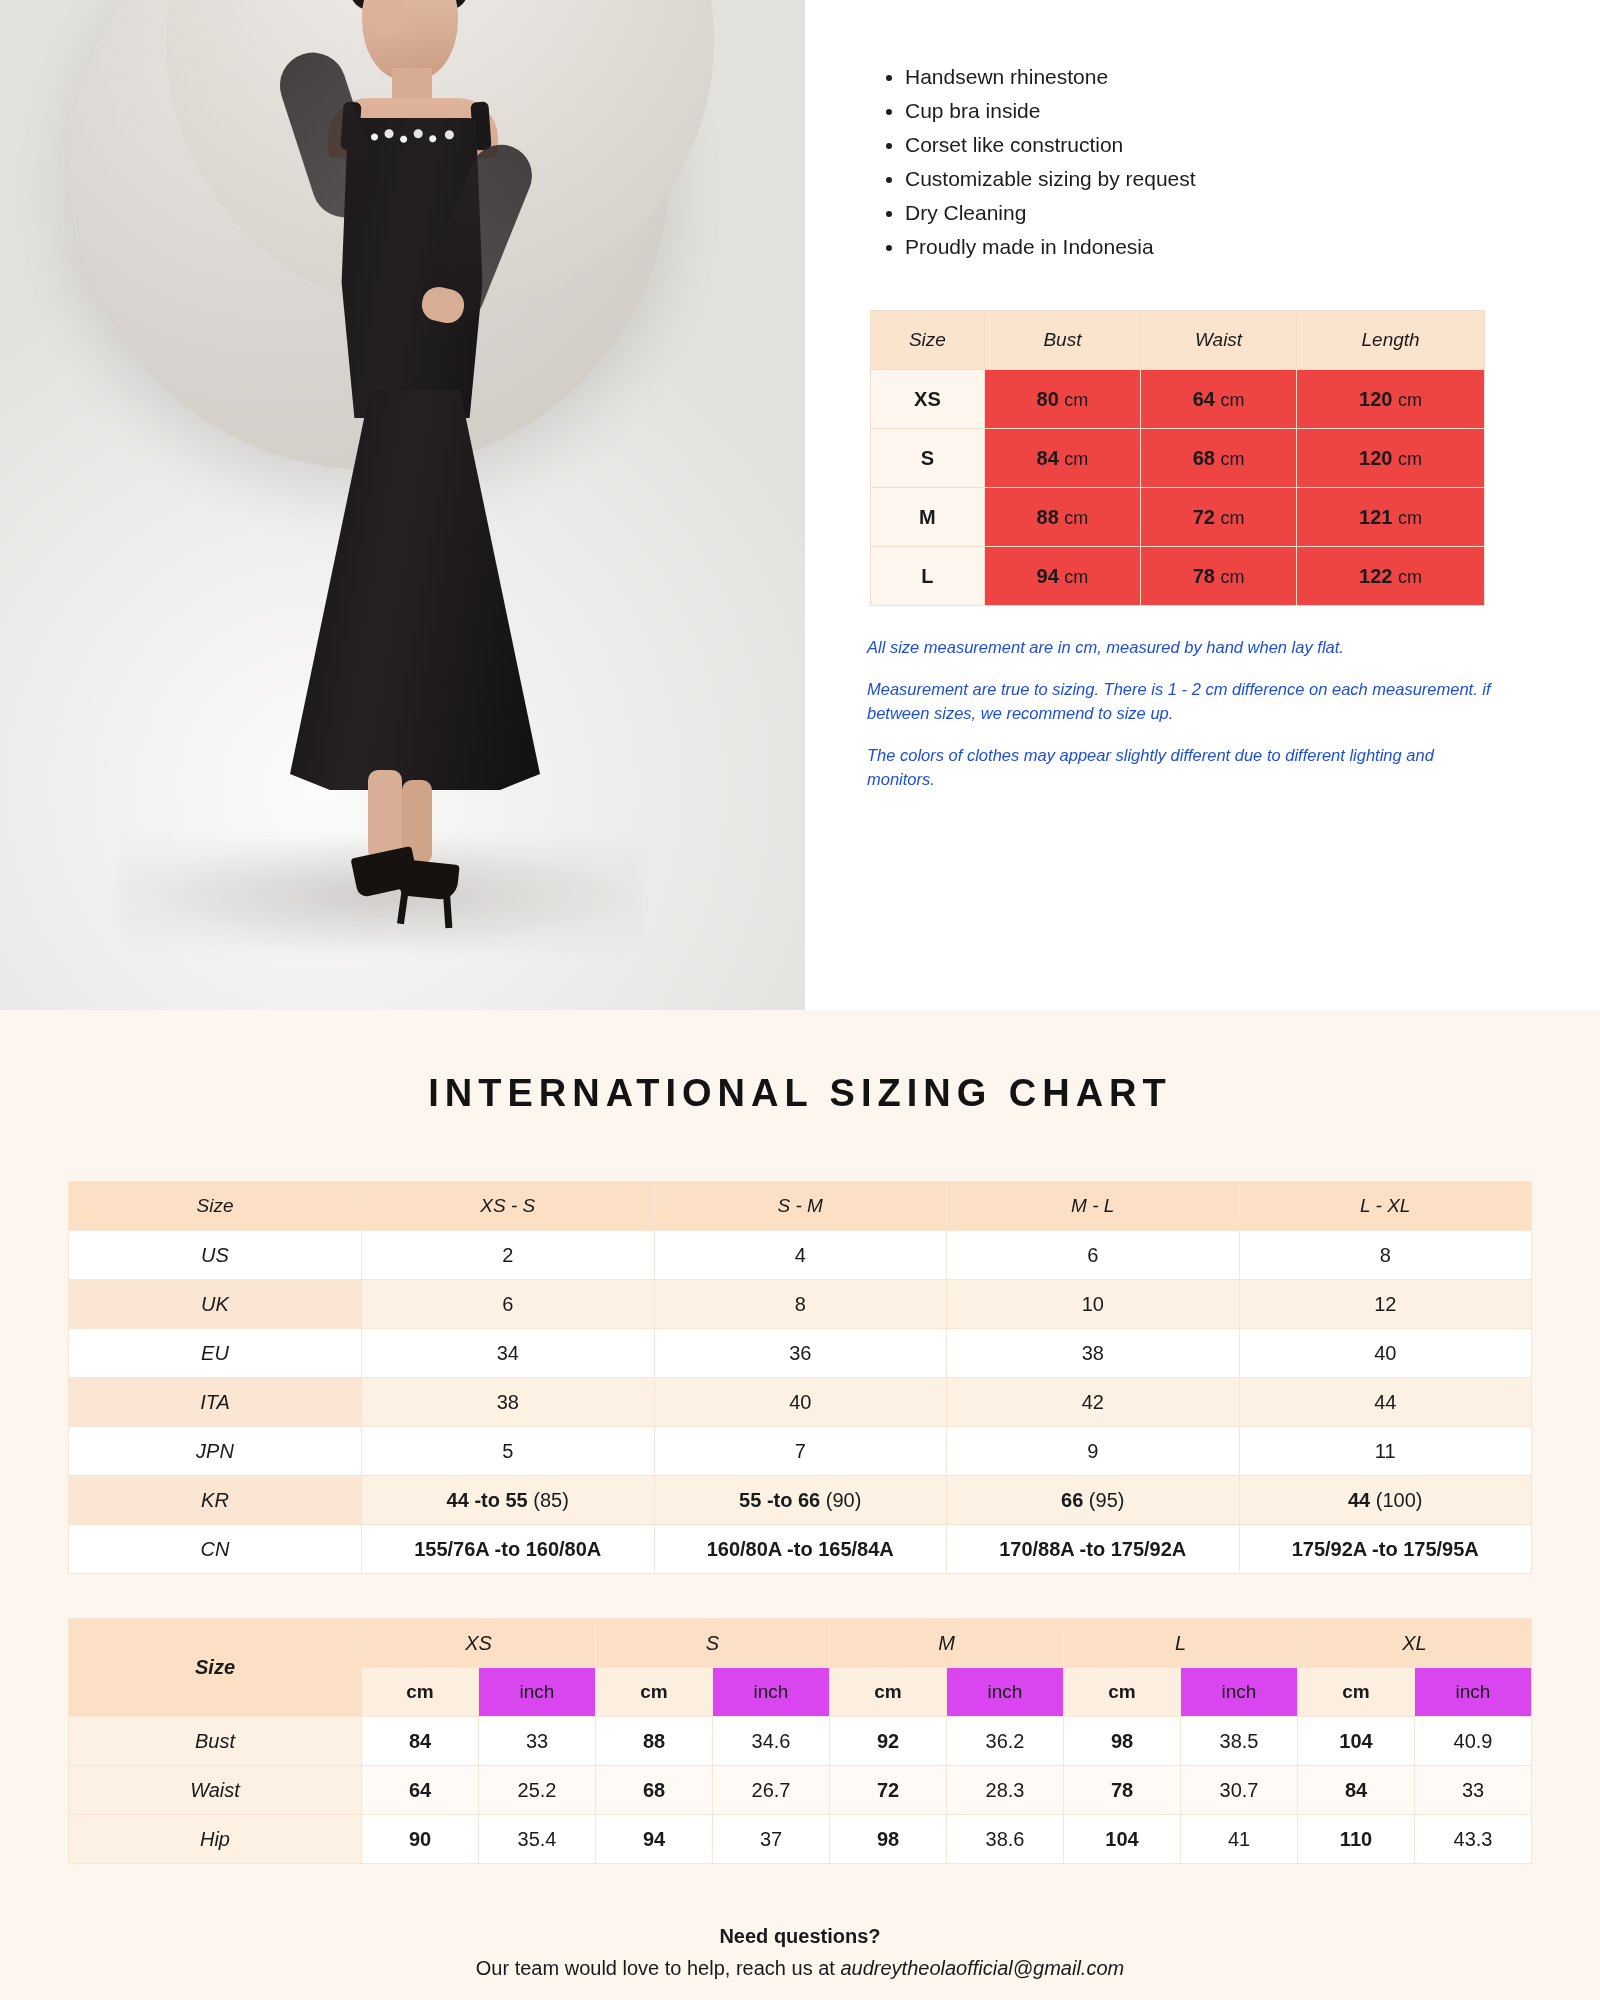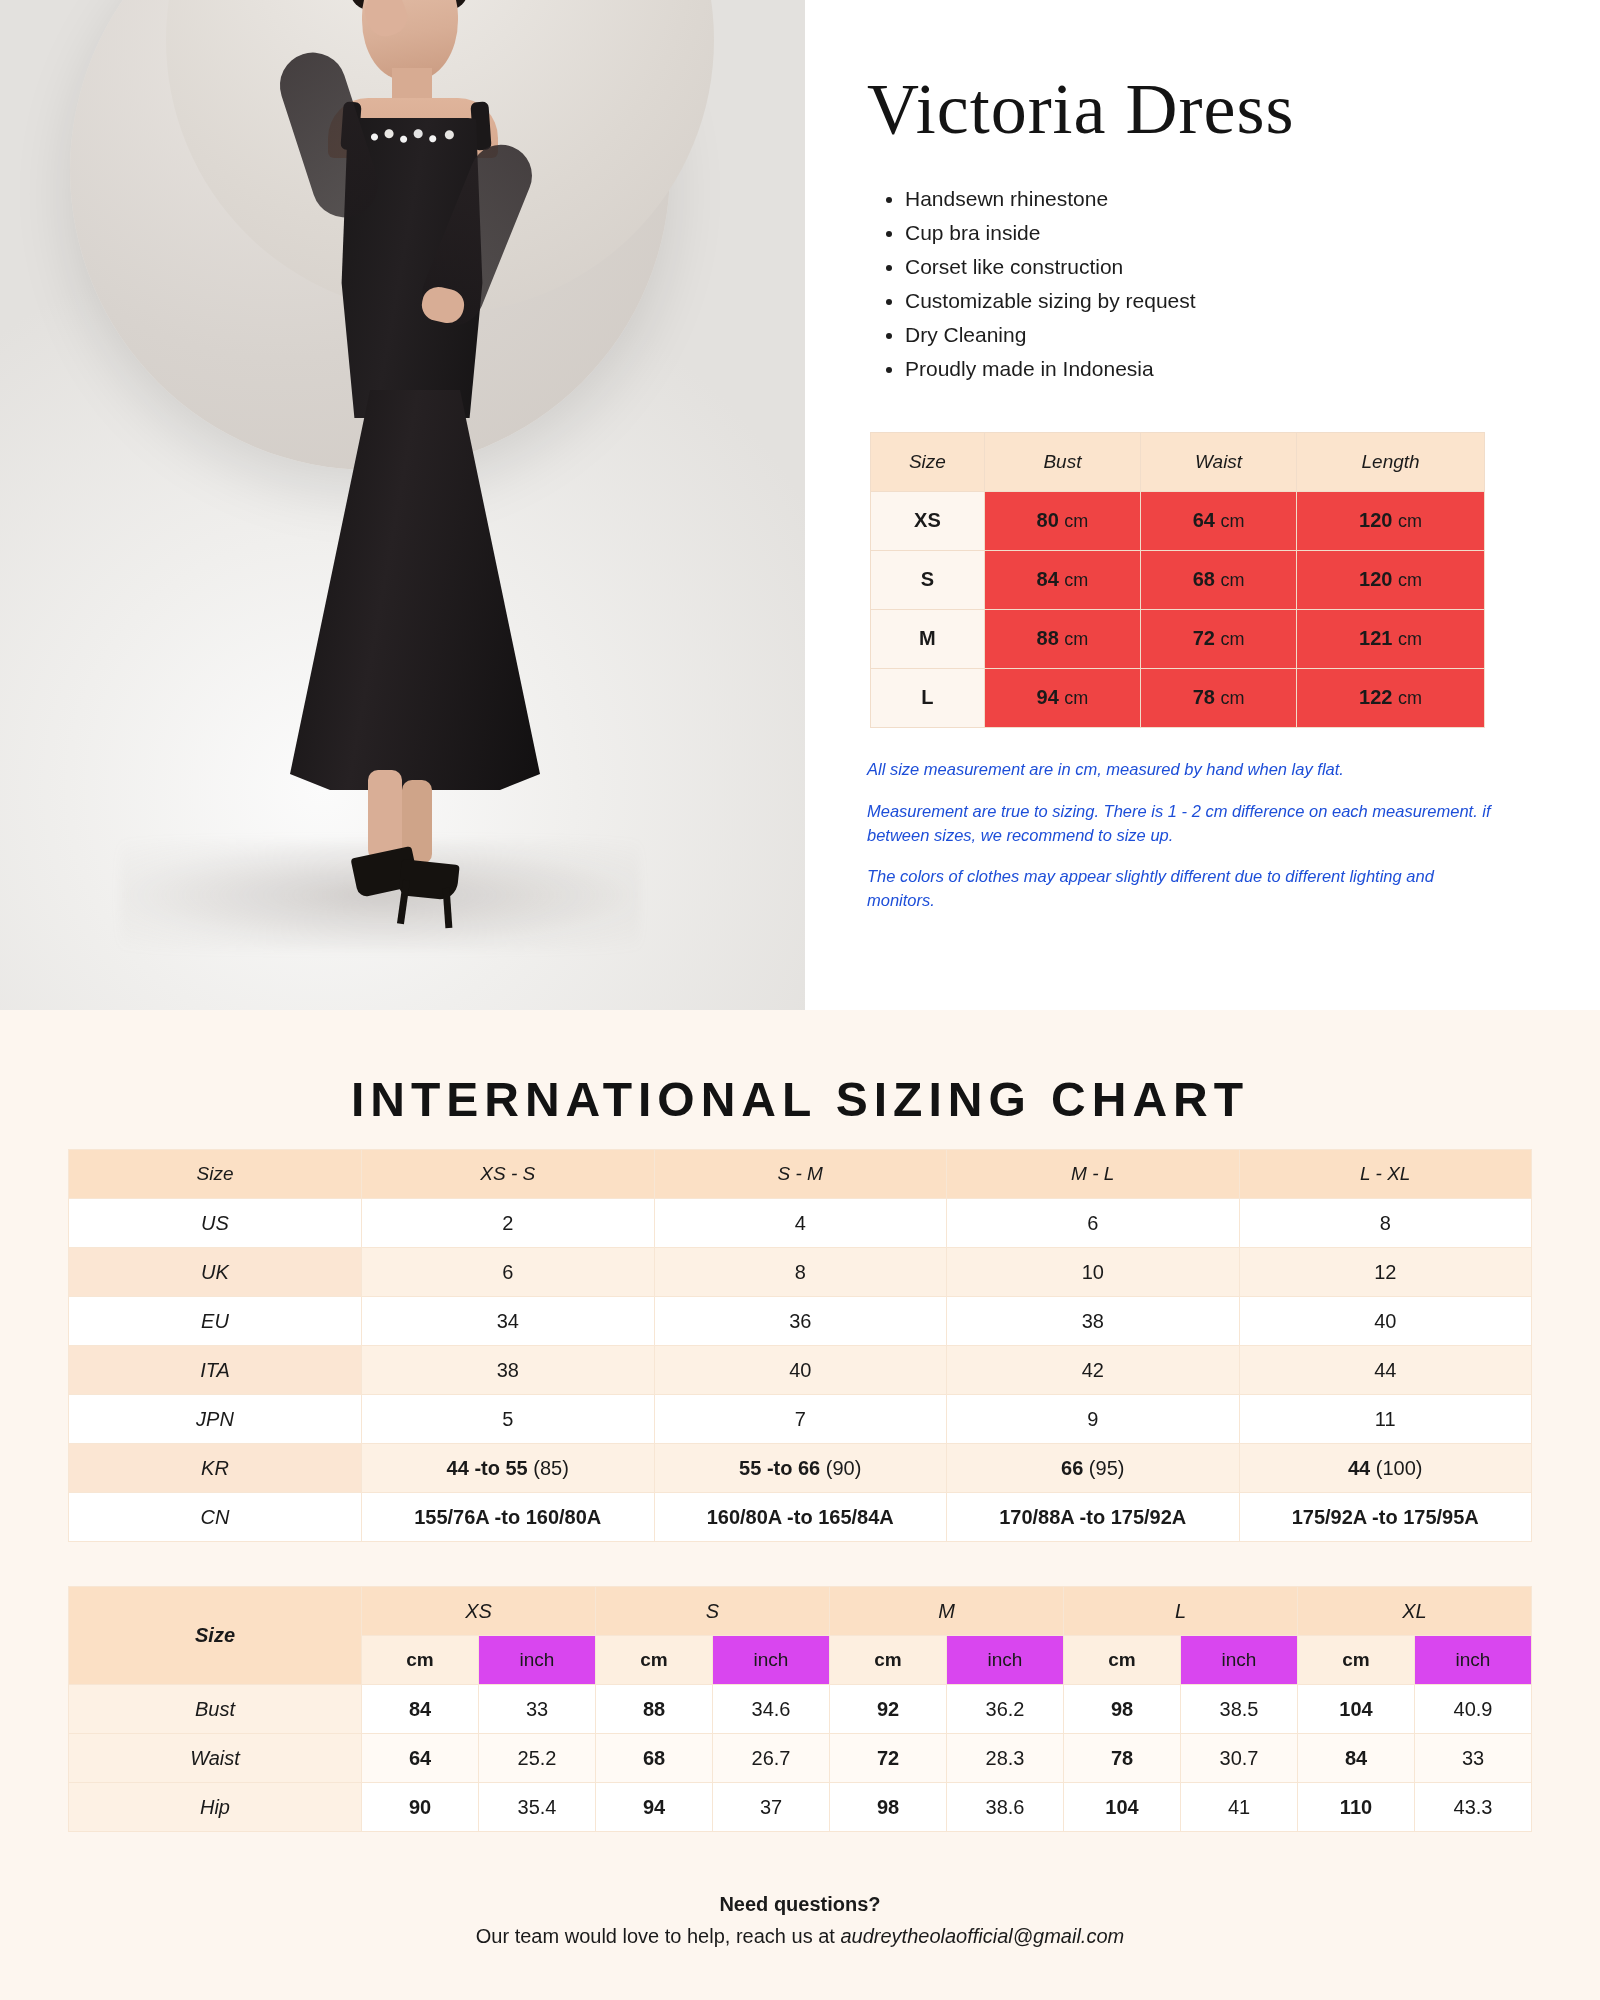--- a/index.html
+++ b/index.html
@@ -301,24 +301,24 @@
 
   
   .bottom {
     background: #fdf6ef;
     padding: 52px 68px 0 68px;
     height: 990px;
     box-sizing: border-box;
   }
   .chart-heading {
     text-align: center;
-    font-size: 48px;
+    font-size: 38px;
     font-weight: 700;
     letter-spacing: 6px;
-    margin: 10px 0 22px 0;
+    margin: 10px 0 66px 0;
     color: #131313;
   }
   table.intl, table.meas {
     border-collapse: collapse;
     width: 100%;
     table-layout: fixed;
   }
   table.intl th, table.intl td {
     height: 46px;
     text-align: center;
@@ -420,21 +420,20 @@
         <div class="leg"></div>
         <div class="leg2"></div>
         <div class="shoe"></div>
         <div class="shoe2"></div>
         <div class="heel"></div>
         <div class="heel2"></div>
       </div>
     </div>
 
     <div class="info-pane">
-      <h1 class="product-title">Victoria Dress</h1>
 
       <ul class="features">
         <li>Handsewn rhinestone</li>
         <li>Cup bra inside</li>
         <li>Corset like construction</li>
         <li>Customizable sizing by request</li>
         <li>Dry Cleaning</li>
         <li>Proudly made in Indonesia</li>
       </ul>
 

